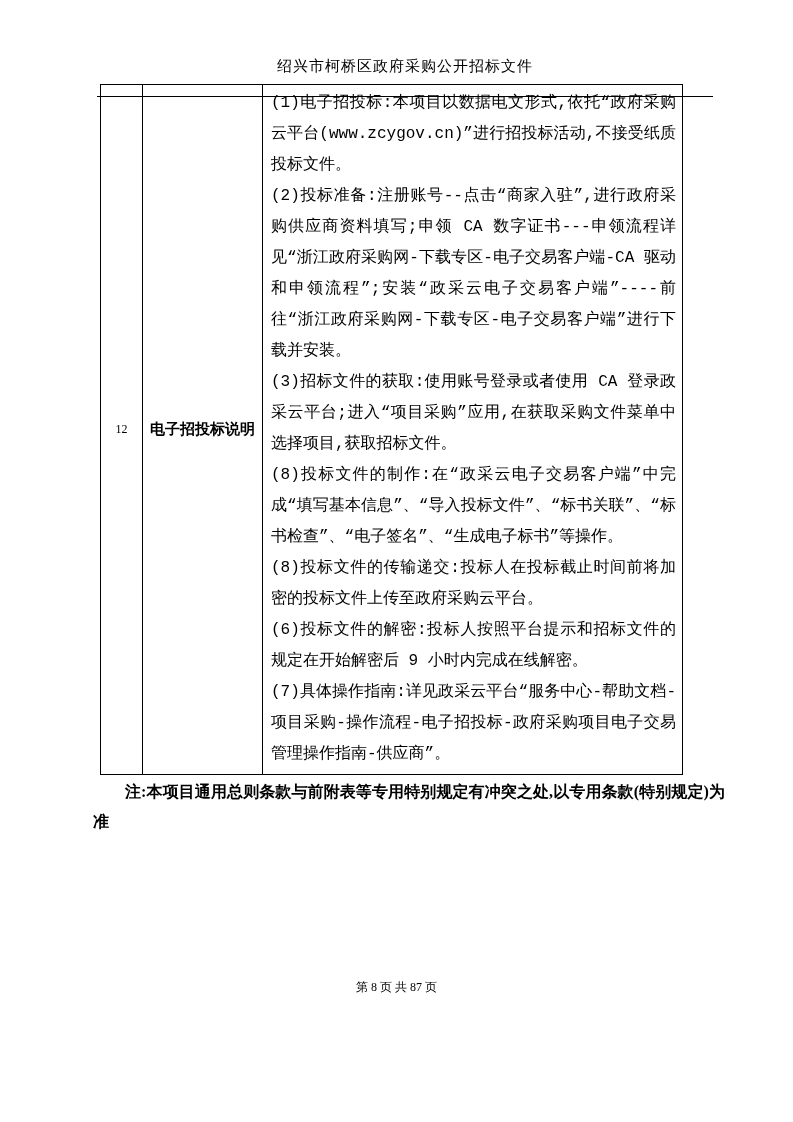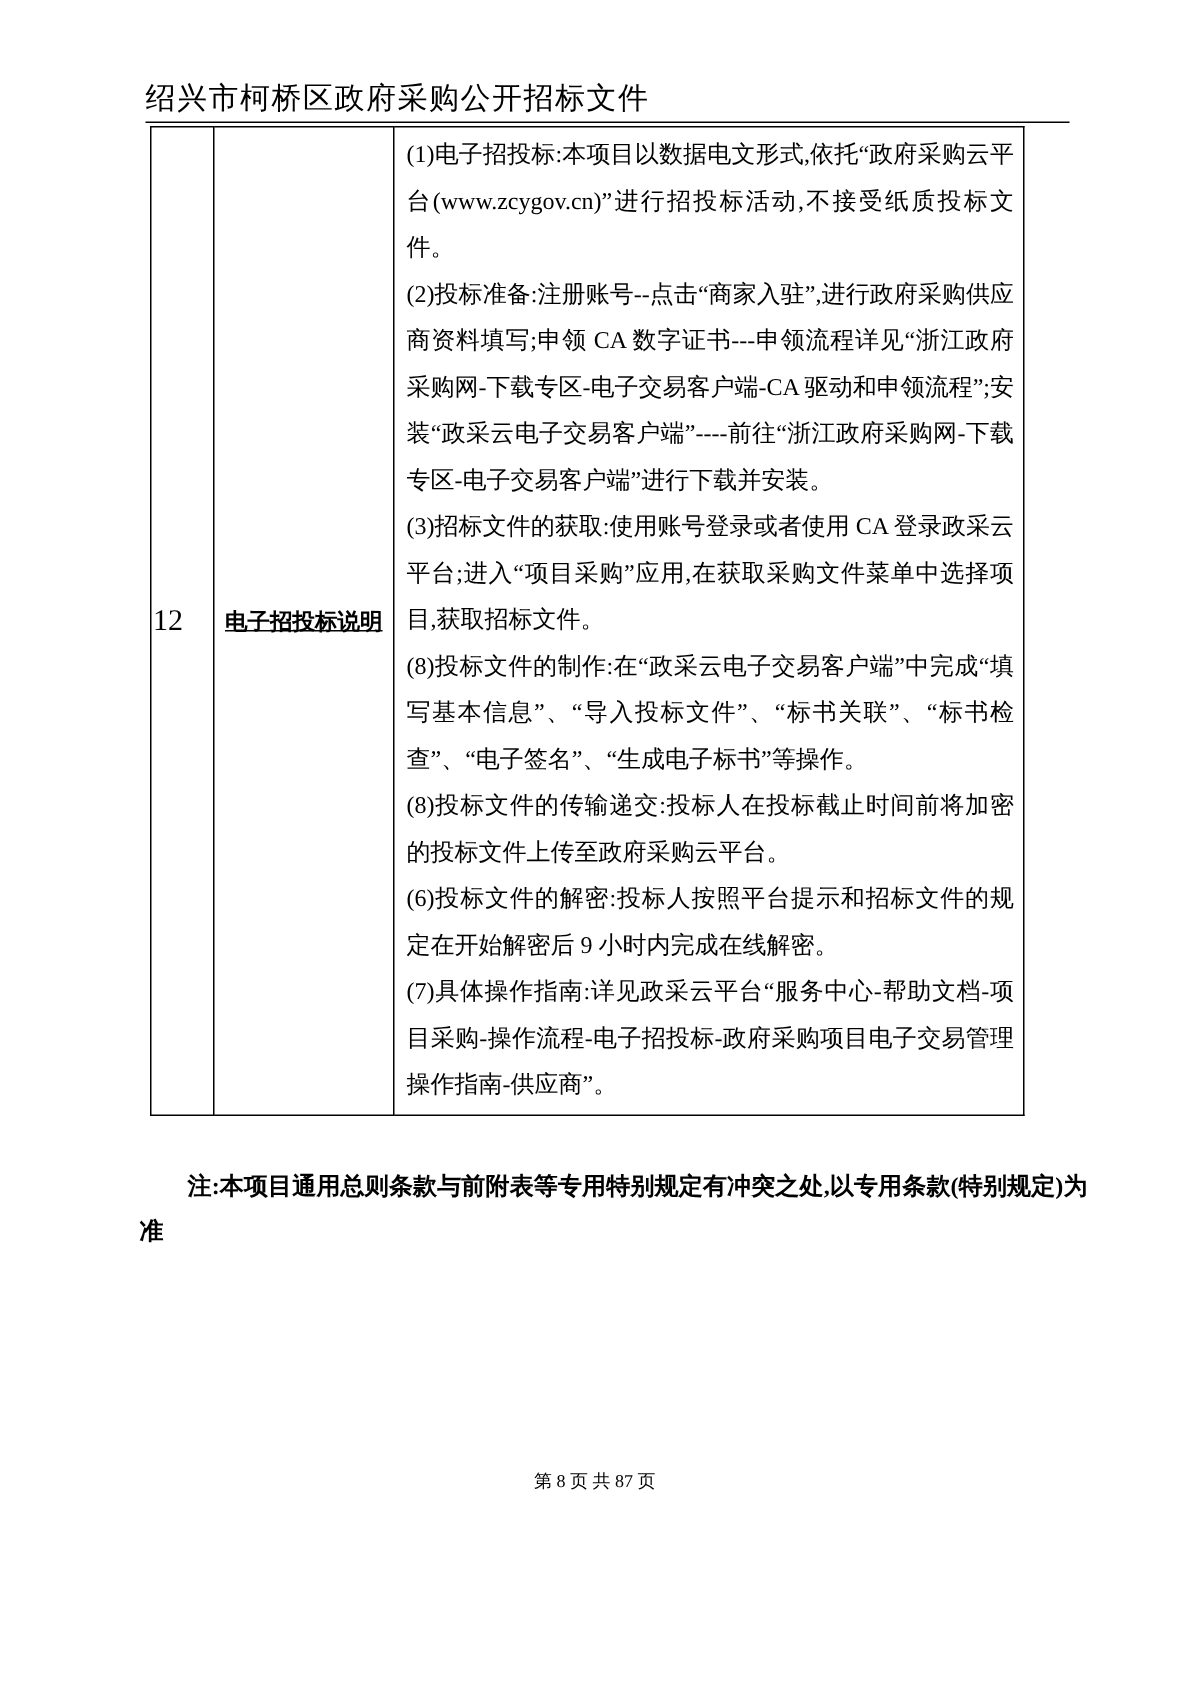--- a/index.html
+++ b/index.html
@@ -15,64 +15,65 @@
     color: #000000;
     overflow: hidden;
   }
 
   
   .page-header {
     position: absolute;
     top: 57px;
     left: 97px;
     width: 616px;
-    text-align: left;
-    font-size: 20px;
+    text-align: center;
+    font-size: 15px;
     line-height: 18px;
     letter-spacing: 1px;
-    padding-bottom: 6px;
+    padding-bottom: 21px;
     border-bottom: 1px solid #000;
   }
 
   
   .doc-table {
     position: absolute;
     top: 84px;
     left: 100px;
     border-collapse: collapse;
     table-layout: fixed;
   }
   .doc-table td {
     border: 1px solid #000;
     vertical-align: middle;
   }
   .cell-num {
     width: 39px;
-    font-size: 20px;
+    text-align: center;
+    font-size: 12px;
     margin-left: 46px;
   }
   .cell-title {
     width: 117px;
     text-align: center;
     font-weight: bold;
     font-size: 15px;
     white-space: nowrap;
-    text-decoration: underline;
   }
   .cell-content {
     width: 405px;
     padding: 3px 6px 4px 8px;
     vertical-align: top;
   }
   .cell-content p {
     margin: 0;
     font-size: 16px;
     line-height: 31px;
     text-align: justify;
     text-justify: inter-ideograph;
+    font-family: Liberation Mono, monospace;
   }
 
   
   .note {
     position: absolute;
     top: 777px;
     left: 93px;
     width: 632px;
     font-size: 16px;
     font-weight: bold;

